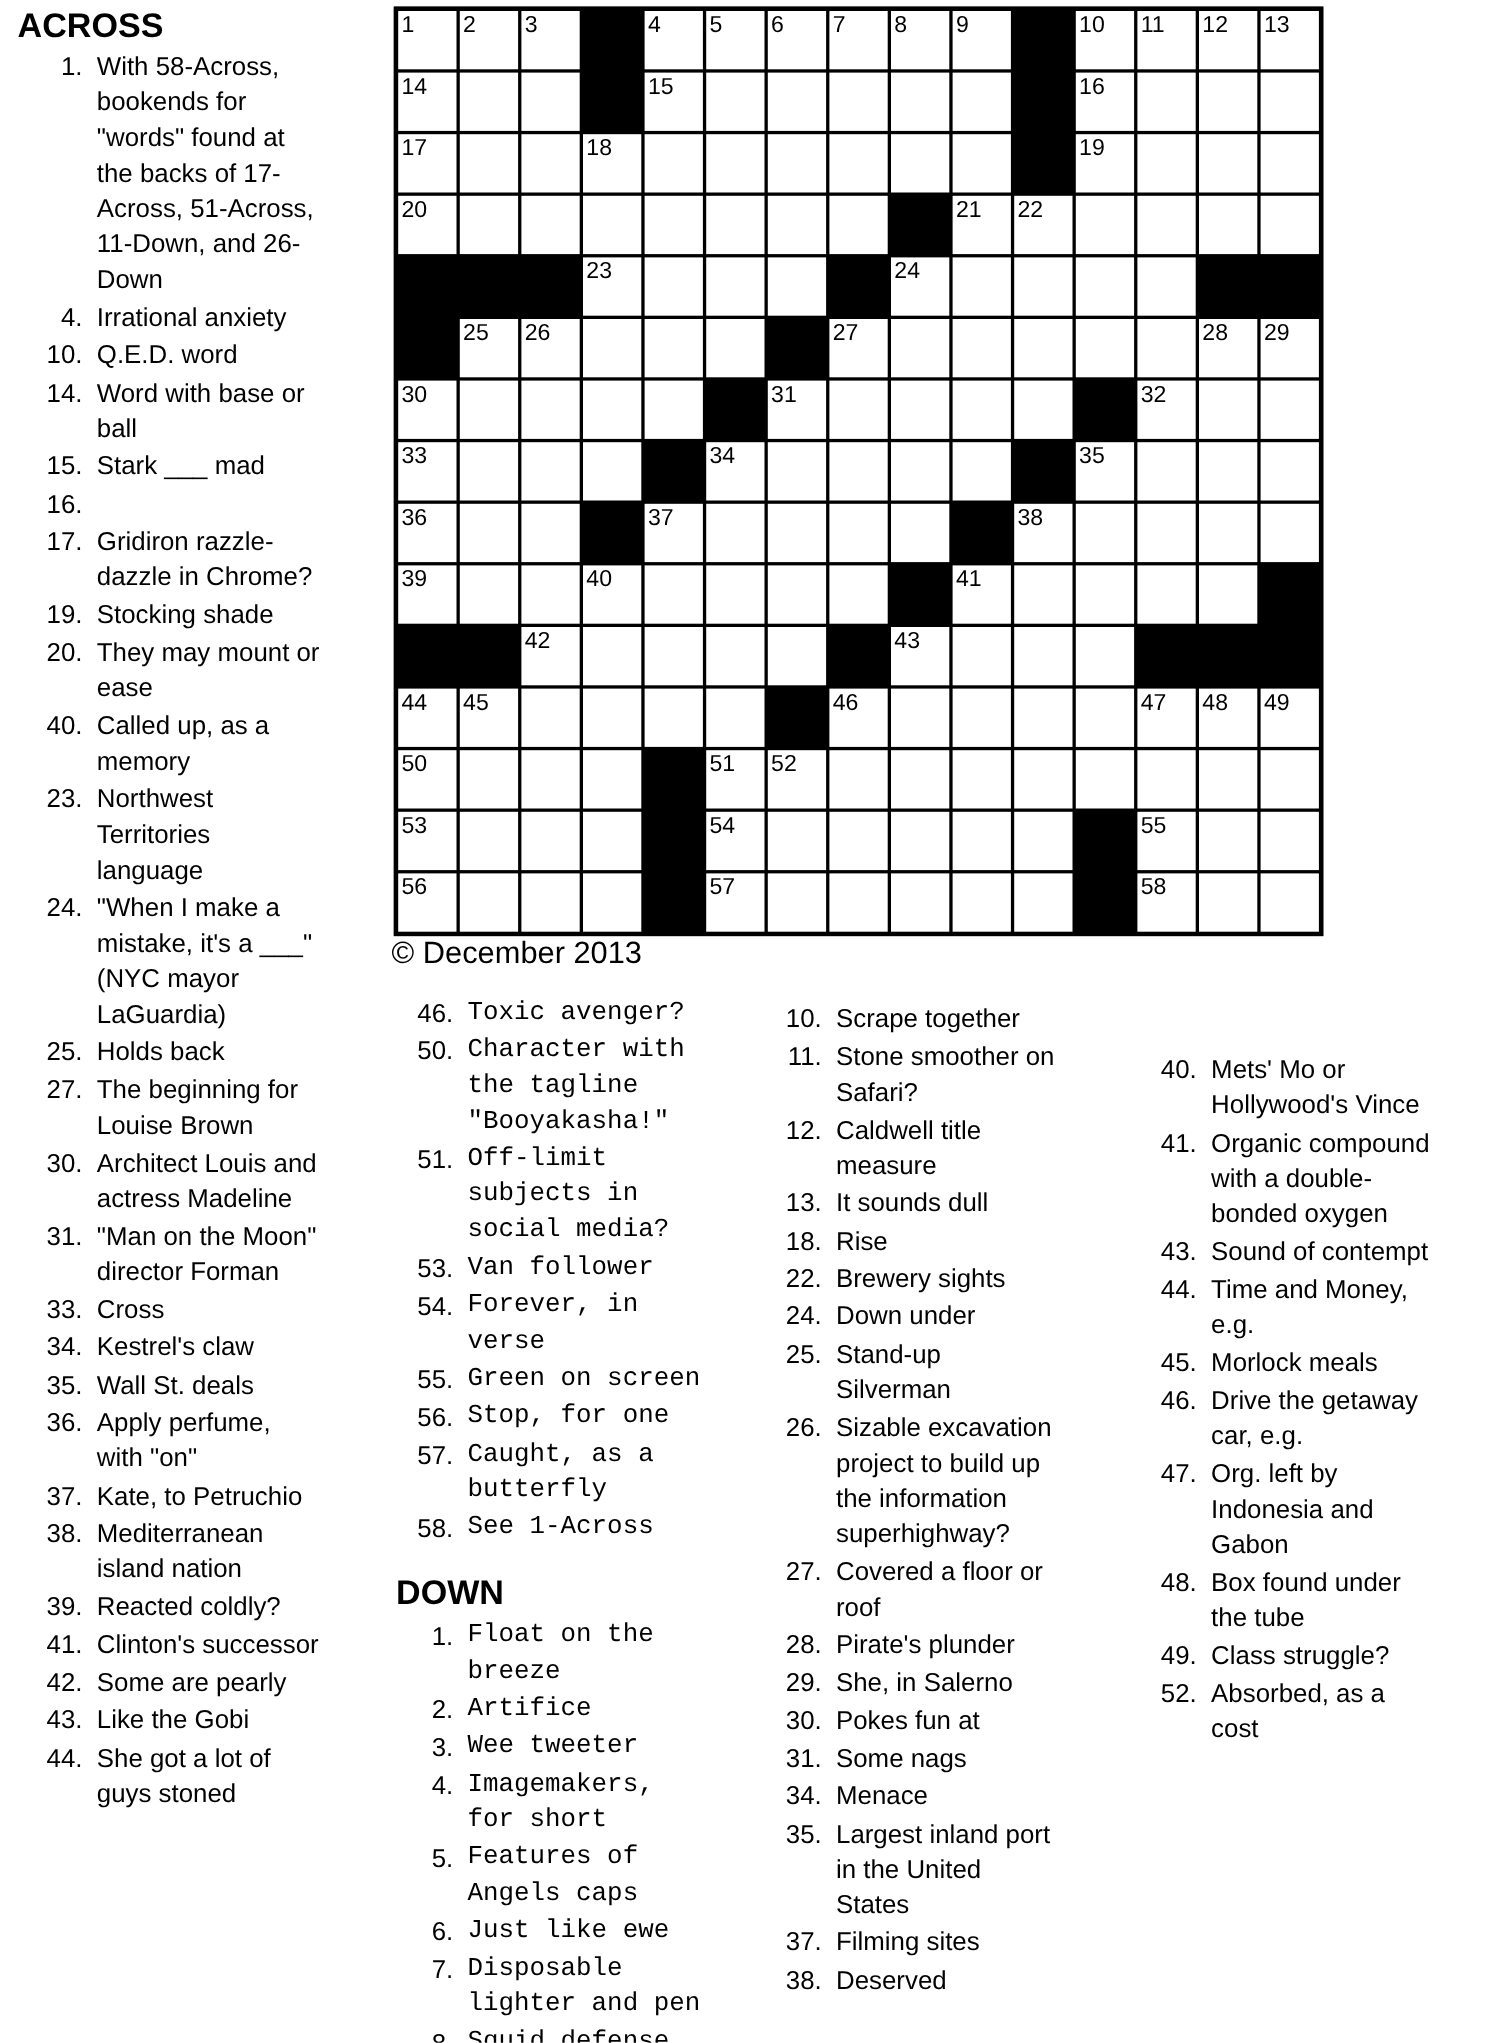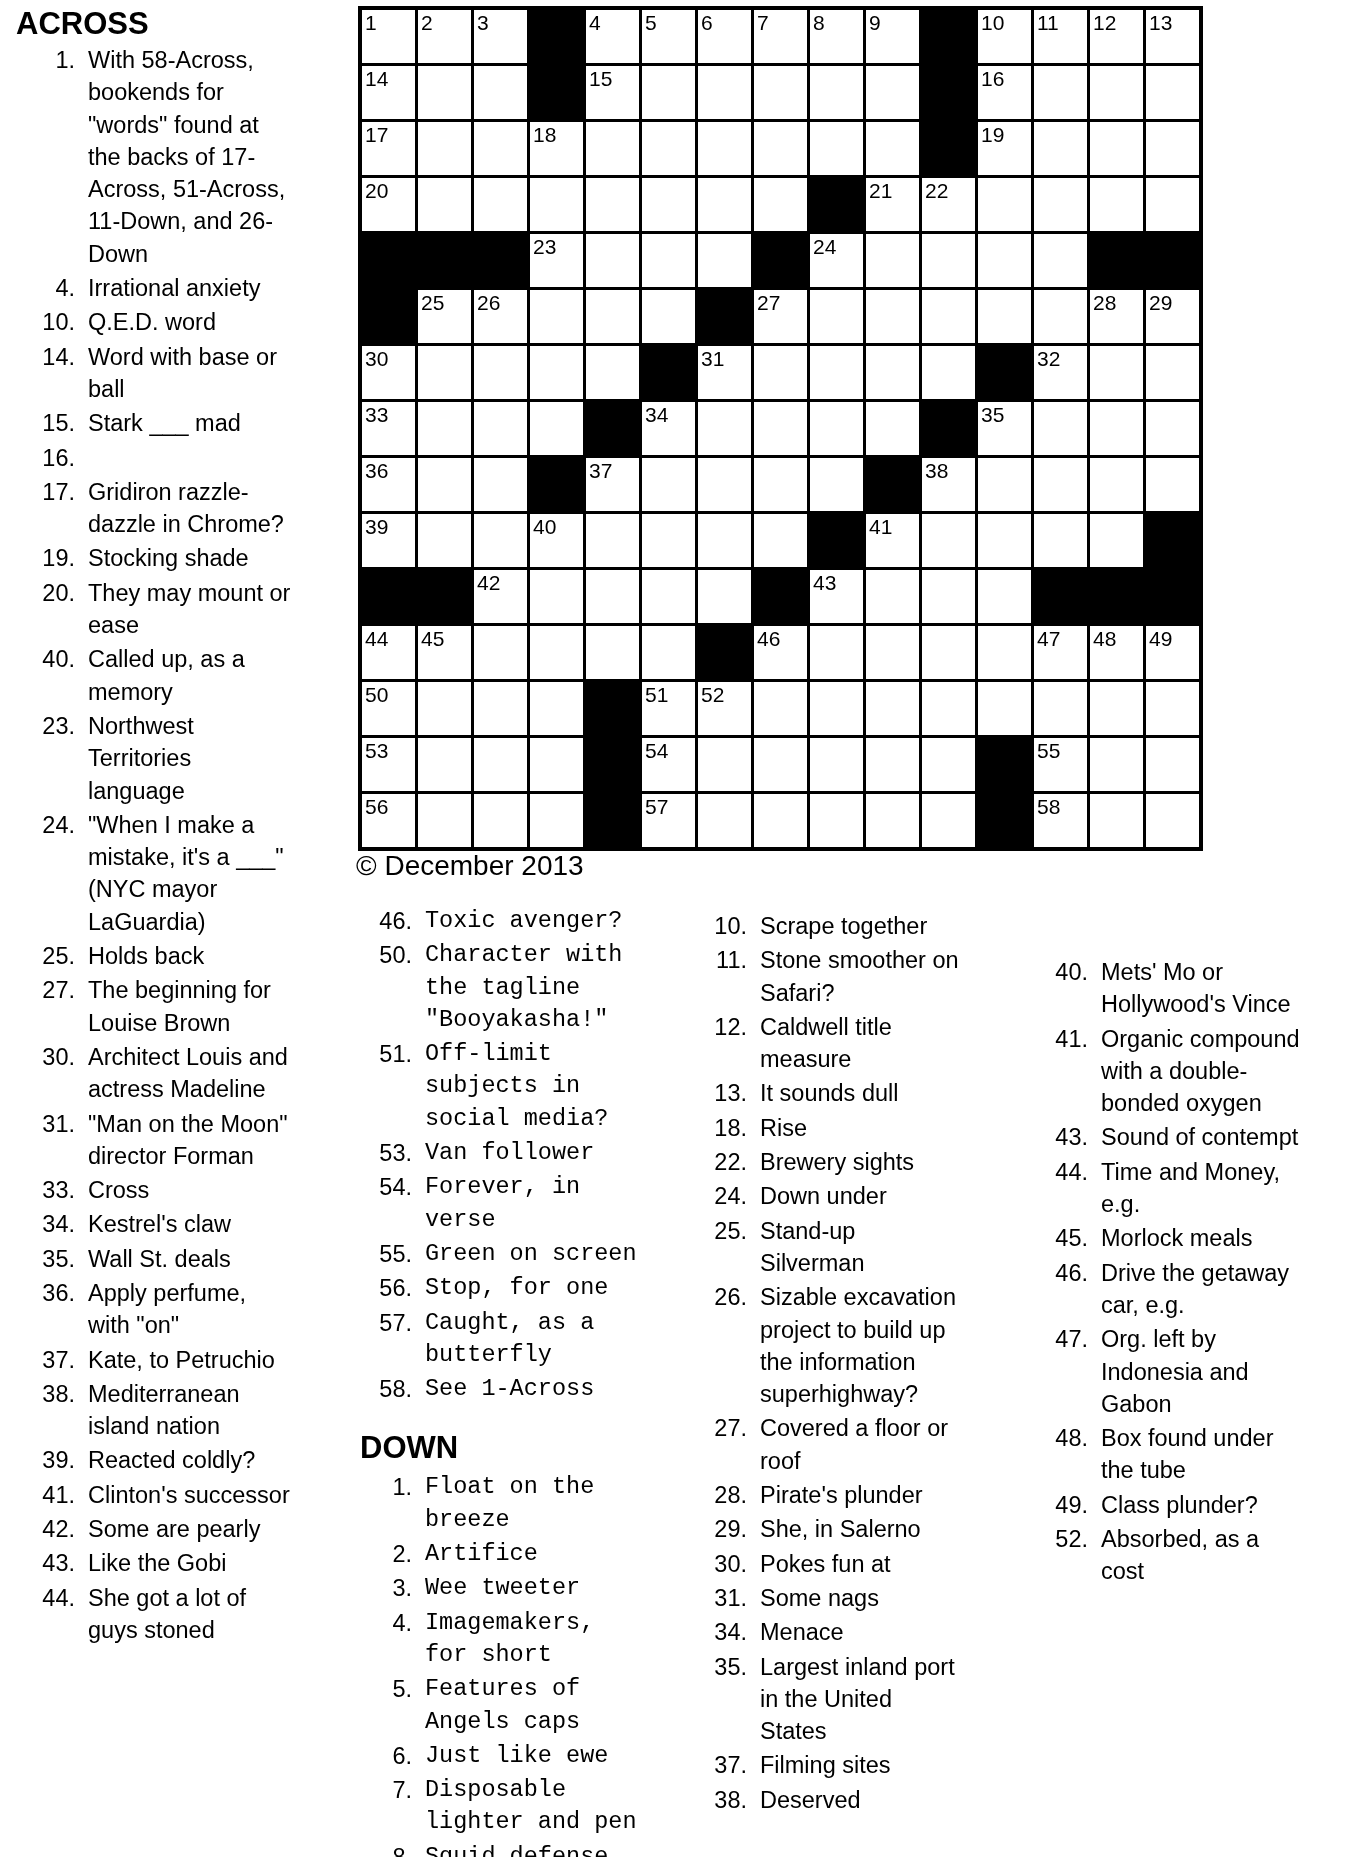--- a/index.html
+++ b/index.html
@@ -687,19 +687,19 @@
     <div class="clue">
       <span class="num">47.</span>
       <span class="txt">Org. left by Indonesia and Gabon</span>
     </div>
     <div class="clue">
       <span class="num">48.</span>
       <span class="txt">Box found under the tube</span>
     </div>
     <div class="clue">
       <span class="num">49.</span>
-      <span class="txt">Class plunder?</span>
+      <span class="txt">Class struggle?</span>
     </div>
     <div class="clue">
       <span class="num">52.</span>
       <span class="txt">Absorbed, as a cost</span>
     </div>
   </div>
 
 </body></html>

